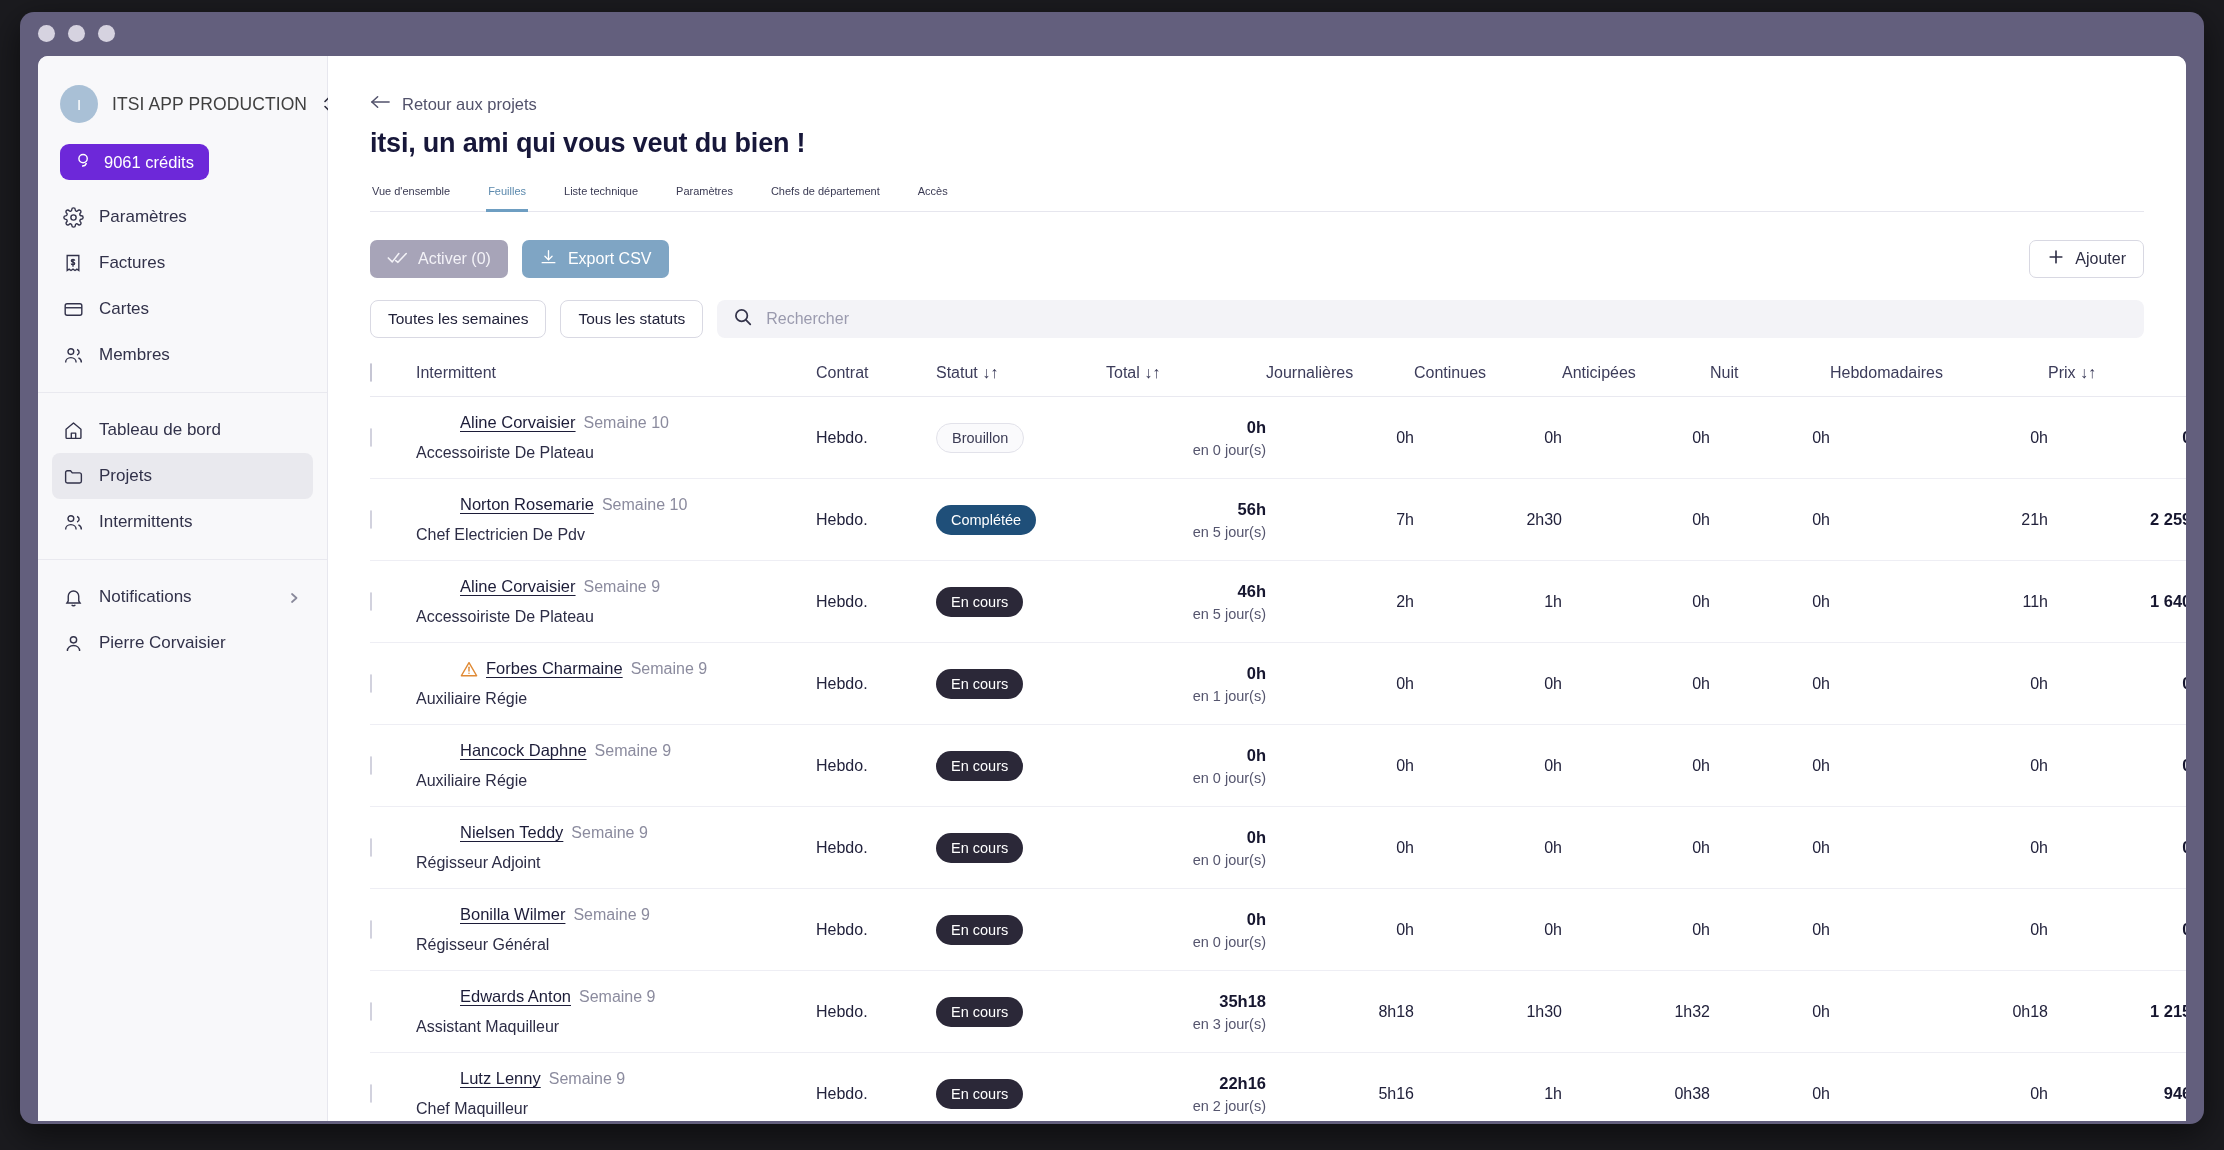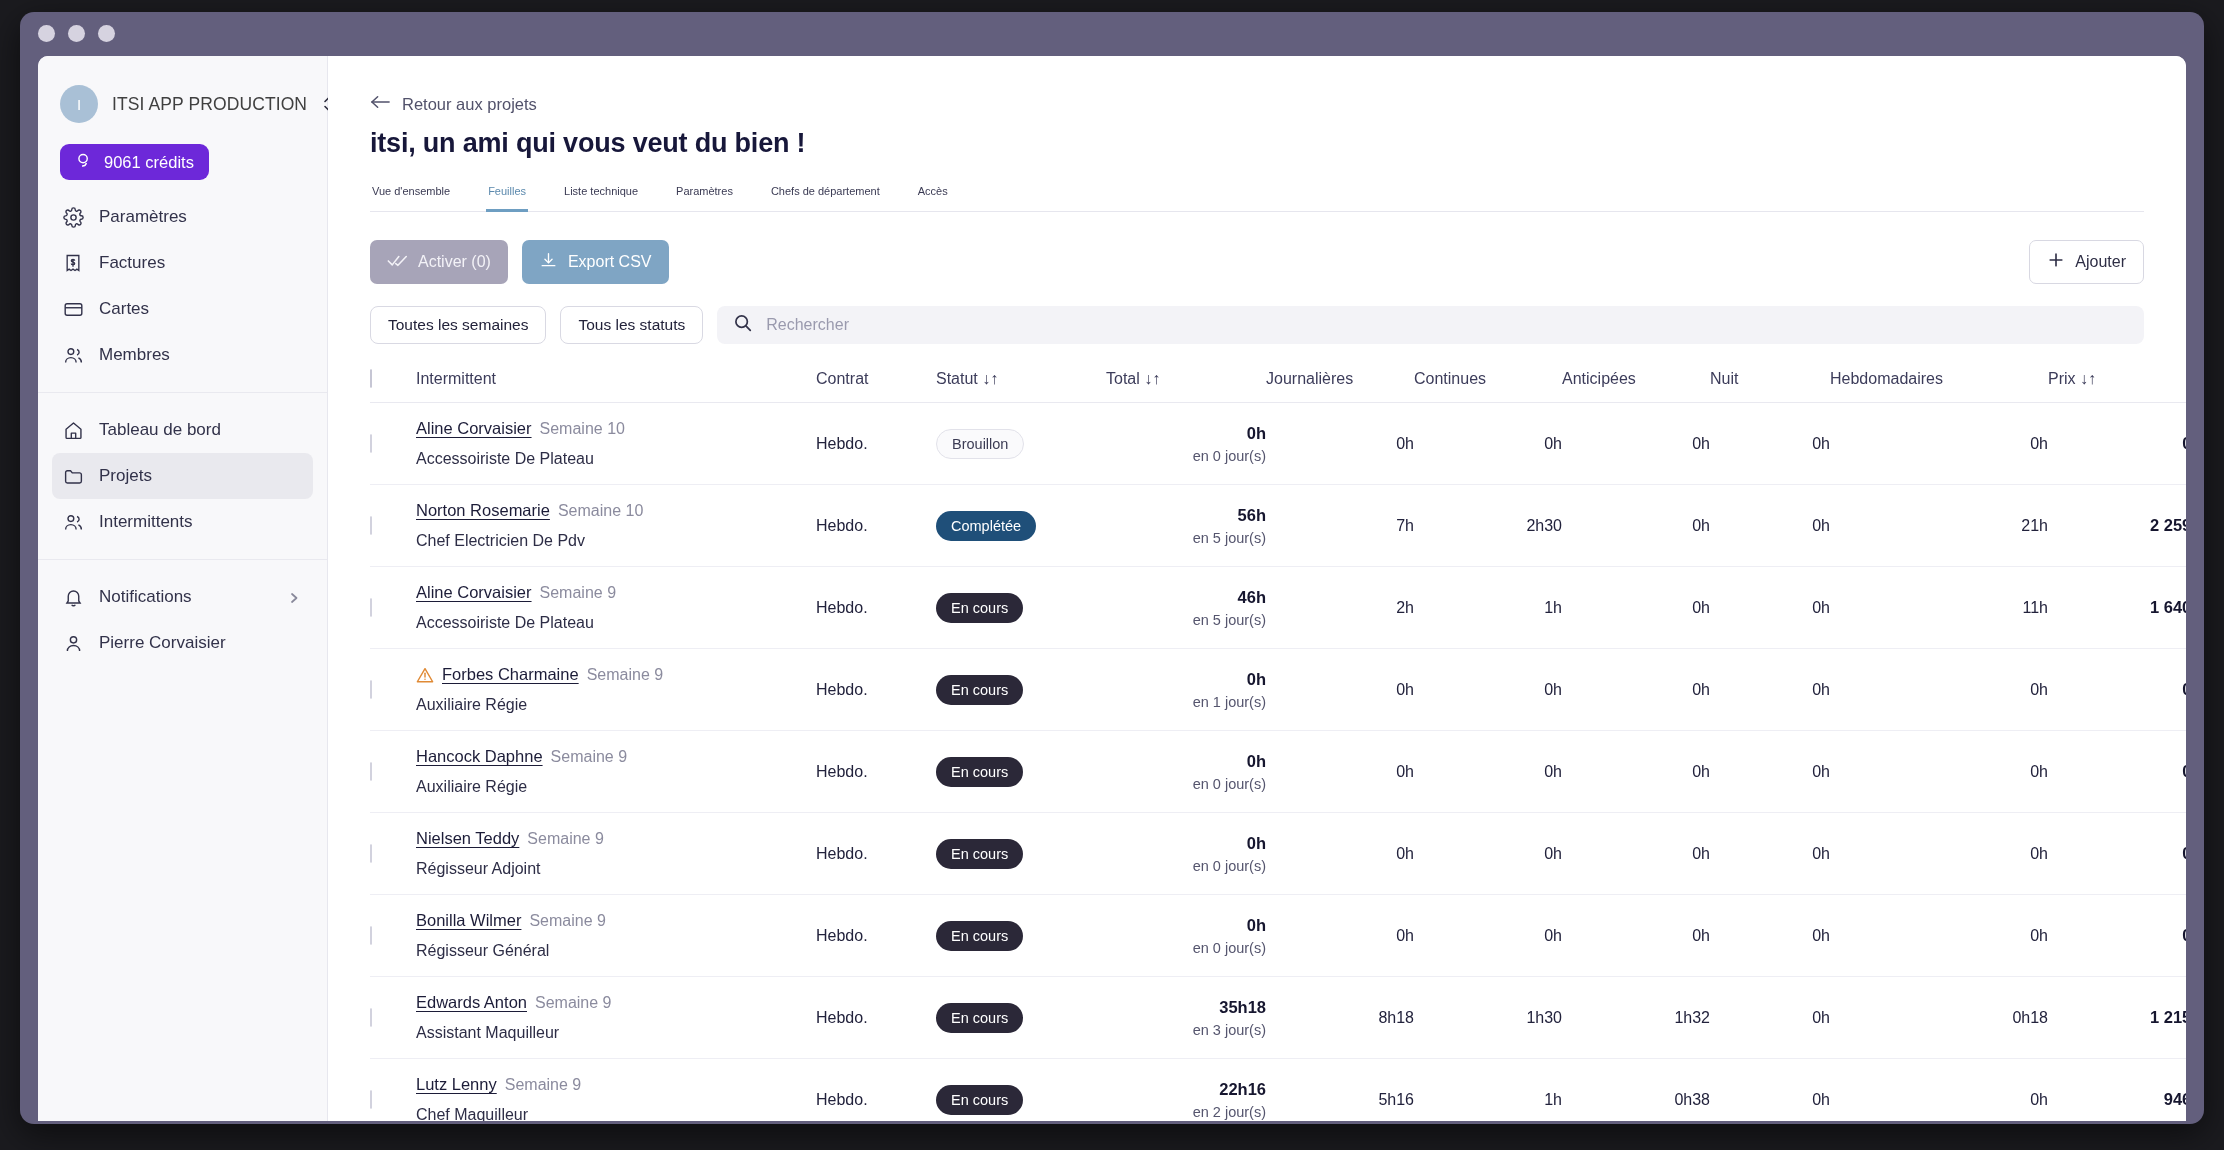--- a/index.html
+++ b/index.html
@@ -149,21 +149,21 @@
   }
   .tab.active { color: #5b89ad; border-bottom-color: #6e9ec2; }
   .toolbar {
     display: flex; align-items: center;
     margin-top: 28px;
     gap: 14px;
   }
   .btn {
     display: inline-flex; align-items: center; justify-content: space-between;
     gap: 10px;
-    height: 44px;
+    height: 38px;
     padding: 0 17px;
     border-radius: 7px;
     font-size: 16px;
     cursor: pointer;
     white-space: nowrap;
     border: none;
   }
   .btn-muted { background: #a7a4b8; color: #f3f2f7; }
   .btn-blue  { background: #7fa5c4; color: #ffffff; }
   .btn-ghost { background: #fff; color: #2e2e45; border: 1px solid #d8d8e2; }
@@ -234,21 +234,21 @@
   .c-nuit    { width: 120px; text-align: right; }
   .c-hebdo   { width: 218px; text-align: right; }
   .c-prix    { width: 180px; text-align: right; }
   th.c-total, th.c-num, th.c-nuit, th.c-hebdo, th.c-prix { text-align: right; }
   .cbox {
     width: 20px; height: 20px; border-radius: 5px;
     border: 1.5px solid #d2d2de; background: #fff;
     cursor: pointer;
   }
   .cbox.hdr { border-color: #c6c6d4; }
-  .name-line1 { display: flex; align-items: center; gap: 8px; }
+  .name-line1 { display: flex; align-items: center; gap: 8px; margin-left: 44px; }
   .person {
     font-size: 16.5px; color: #1c1c38;
     text-decoration: underline;
     text-underline-offset: 3px;
     cursor: pointer;
     white-space: nowrap;
   }
   .semaine { font-size: 16px; color: #8b8b9e; white-space: nowrap; }
   .role { font-size: 16px; color: #2d2d46; margin-top: 12px; }
   .warn-ico { width: 18px; height: 18px; flex: 0 0 18px; }

